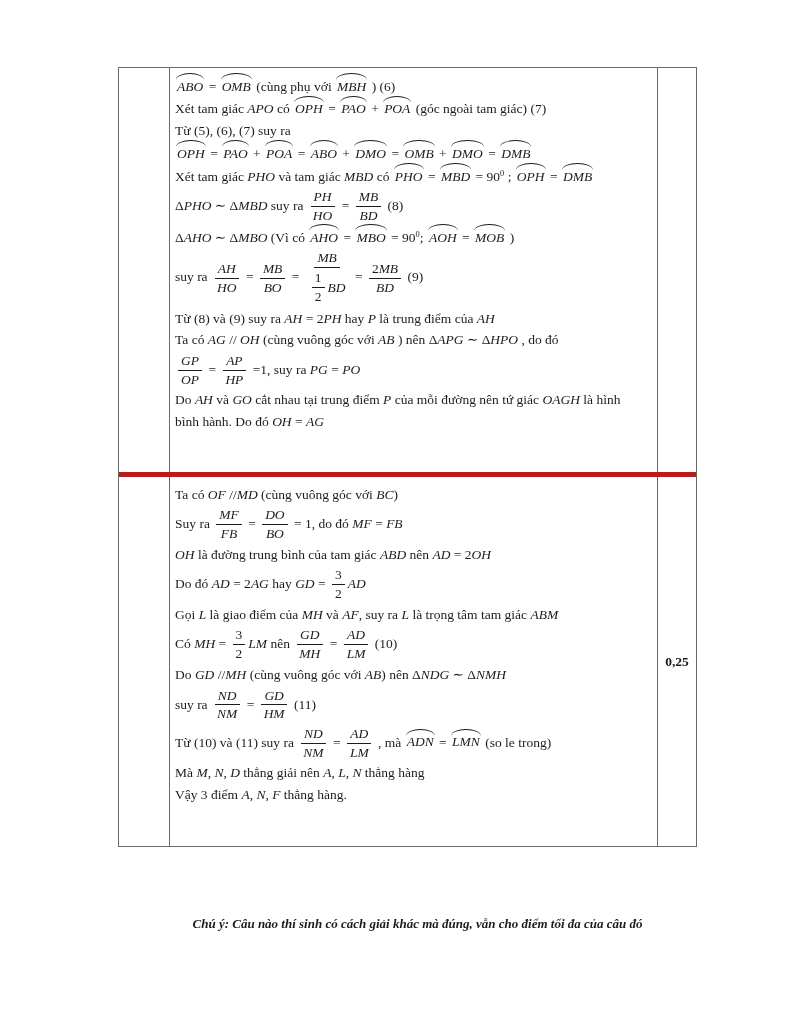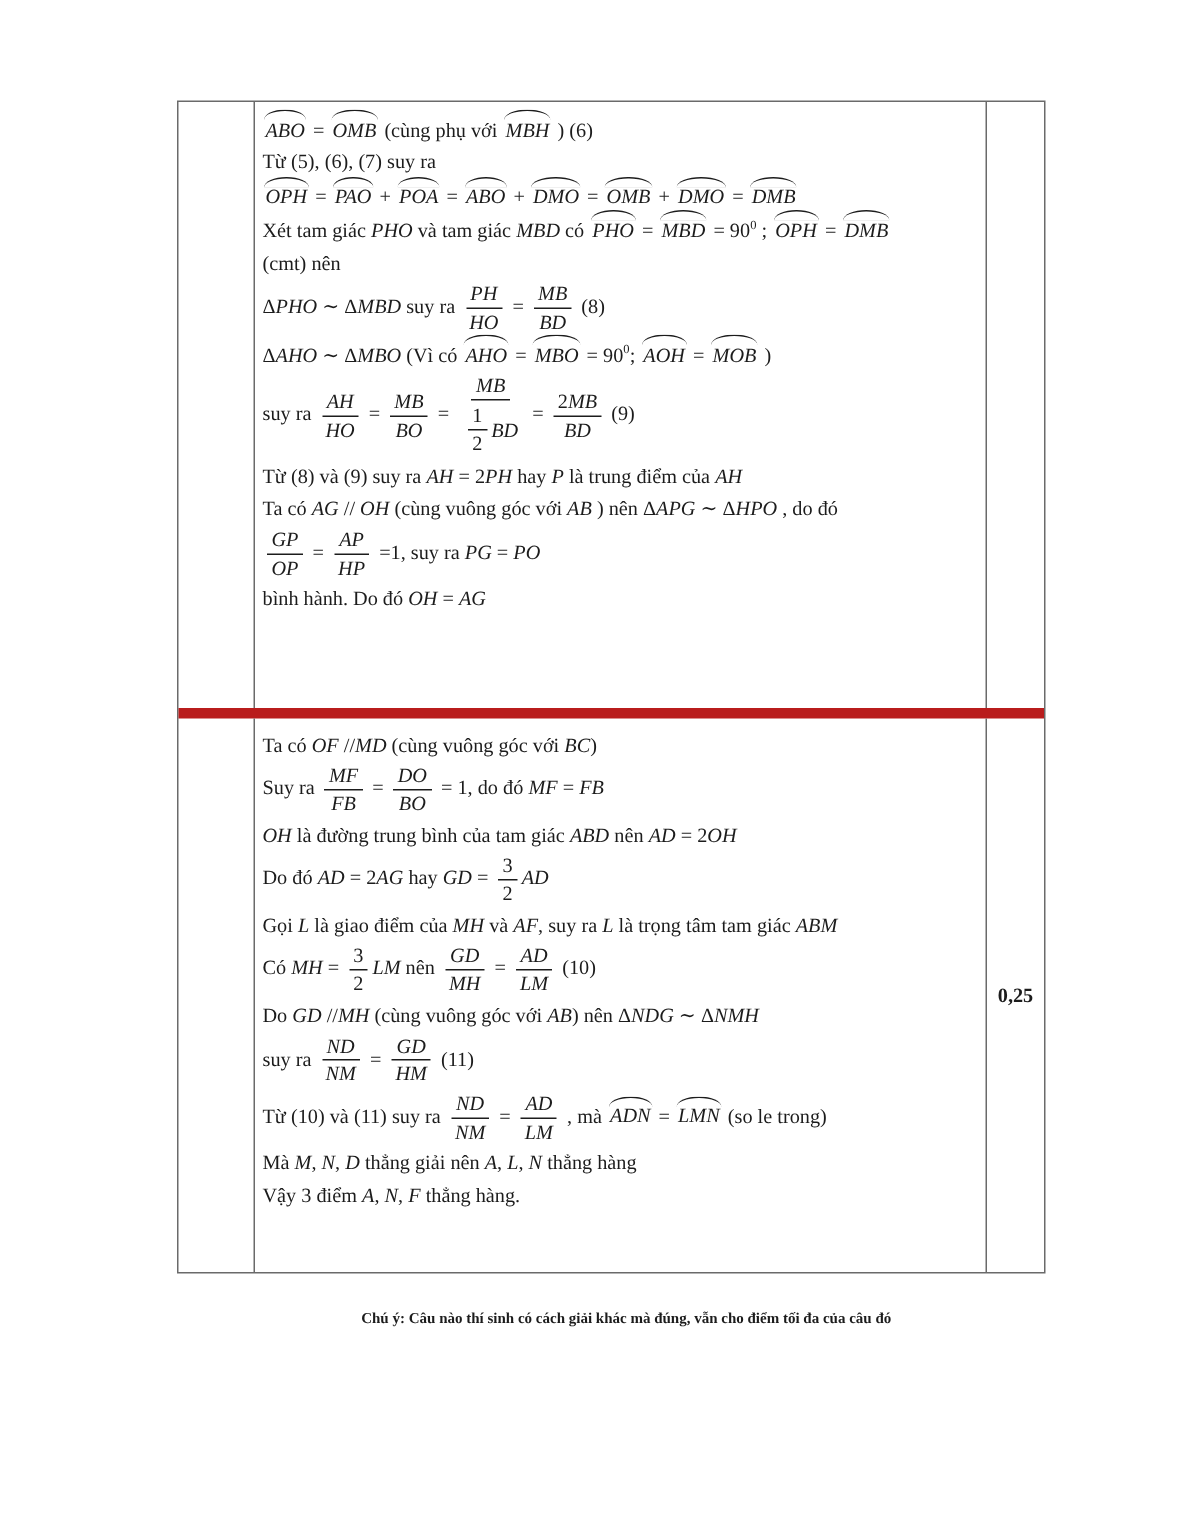--- a/index.html
+++ b/index.html
@@ -7,21 +7,21 @@
     width:792px;height:1024px;position:relative;background:#ffffff;
     font-family:"Liberation Serif","DejaVu Serif",serif;
     color:#1c1c1c;font-size:13.5px;
   }
   .page{position:absolute;inset:0;}
   .grading-table{
     position:absolute;left:118px;top:67px;width:579px;
     border:1px solid #6a6a6a;box-sizing:border-box;
   }
   .trow{display:grid;grid-template-columns:50px 1fr 39px;}
-  .trow + .trow{border-top:7px solid #b91c1c;}
+  .trow + .trow{border-top:5px solid #b91c1c;}
   .trow1{height:404px;}
   .trow2{height:369px;}
   .cell{box-sizing:border-box;overflow:hidden;}
   .cell + .cell{border-left:1px solid #6a6a6a;}
   .content-cell{padding:6px 6px 2px 5px;}
   .score-cell{display:flex;align-items:center;justify-content:center;
     font-weight:bold;font-size:13.5px;text-align:center;}
   .line{margin:1.5px 0;line-height:1.5;}
   .tx{font-style:normal;}
   .m{font-style:italic;}
@@ -33,37 +33,37 @@
   }
   sup{font-size:0.62em;line-height:0;vertical-align:super;}
   .fr{
     display:inline-flex;flex-direction:column;align-items:center;
     vertical-align:middle;margin:1px 3px;line-height:1.18;text-align:center;
   }
   .fr > .n{border-bottom:1.1px solid #1c1c1c;padding:0 3px 1px;
     display:inline-flex;align-items:flex-end;justify-content:center;}
   .fr > .d{padding:1px 3px 0;display:inline-flex;align-items:center;justify-content:flex-end;}
   .footer-note{
-    position:absolute;left:118px;top:874px;width:599px;
-    text-align:center;font-weight:bold;font-size:10px;
+    position:absolute;left:118px;top:916px;width:599px;
+    text-align:center;font-weight:bold;font-style:italic;font-size:13px;
   }
 </style>
 </head>
 <body>
 
 <div class="page">
   <div class="grading-table">
     <div class="trow trow1">
       <div class="cell question-cell"></div>
       <div class="cell content-cell">
           <div class="line"><span class="a">ABO</span><span class="tx"> = </span><span class="a">OMB</span><span class="tx"> (cùng phụ với </span><span class="a">MBH</span><span class="tx"> ) (6)</span></div>
+          <div class="line"><span class="tx">Xét tam giác </span><span class="m">APO</span><span class="tx"> có </span><span class="a">OPH</span><span class="tx"> = </span><span class="a">PAO</span><span class="tx"> + </span><span class="a">POA</span><span class="tx"> (góc ngoài tam giác) (7)</span></div>
           <div class="line"><span class="tx">Từ (5), (6), (7) suy ra</span></div>
           <div class="line"><span class="a">OPH</span><span class="tx"> = </span><span class="a">PAO</span><span class="tx"> + </span><span class="a">POA</span><span class="tx"> = </span><span class="a">ABO</span><span class="tx"> + </span><span class="a">DMO</span><span class="tx"> = </span><span class="a">OMB</span><span class="tx"> + </span><span class="a">DMO</span><span class="tx"> = </span><span class="a">DMB</span></div>
           <div class="line"><span class="tx">Xét tam giác </span><span class="m">PHO</span><span class="tx"> và tam giác </span><span class="m">MBD</span><span class="tx"> có </span><span class="a">PHO</span><span class="tx"> = </span><span class="a">MBD</span><span class="tx"> = 90</span><sup>0</sup><span class="tx"> ; </span><span class="a">OPH</span><span class="tx"> = </span><span class="a">DMB</span></div>
-          <div class="line"><span class="tx">(cmt) nên</span></div>
           <div class="line"><span class="tx">Δ</span><span class="m">PHO</span><span class="tx"> ∼ Δ</span><span class="m">MBD</span><span class="tx"> suy ra </span><span class="fr">
               <span class="n">
                 <span class="m">PH</span>
               </span>
               <span class="d">
                 <span class="m">HO</span>
               </span>
             </span><span class="tx"> = </span><span class="fr">
               <span class="n">
                 <span class="m">MB</span>
@@ -121,20 +121,21 @@
                 <span class="m">OP</span>
               </span>
             </span><span class="tx"> = </span><span class="fr">
               <span class="n">
                 <span class="m">AP</span>
               </span>
               <span class="d">
                 <span class="m">HP</span>
               </span>
             </span><span class="tx"> =1, suy ra </span><span class="m">PG</span><span class="tx"> = </span><span class="m">PO</span></div>
+          <div class="line"><span class="tx">Do </span><span class="m">AH</span><span class="tx"> và </span><span class="m">GO</span><span class="tx"> cắt nhau tại trung điểm </span><span class="m">P</span><span class="tx"> của mỗi đường nên tứ giác </span><span class="m">OAGH</span><span class="tx"> là hình</span></div>
           <div class="line"><span class="tx">bình hành. Do đó </span><span class="m">OH</span><span class="tx"> = </span><span class="m">AG</span></div>
         </div>
       <div class="cell score-cell"></div>
     </div>
     <div class="trow trow2">
       <div class="cell question-cell"></div>
       <div class="cell content-cell">
           <div class="line"><span class="tx">Ta có </span><span class="m">OF</span><span class="tx"> //</span><span class="m">MD</span><span class="tx"> (cùng vuông góc với </span><span class="m">BC</span><span class="tx">)</span></div>
           <div class="line"><span class="tx">Suy ra </span><span class="fr">
               <span class="n">

